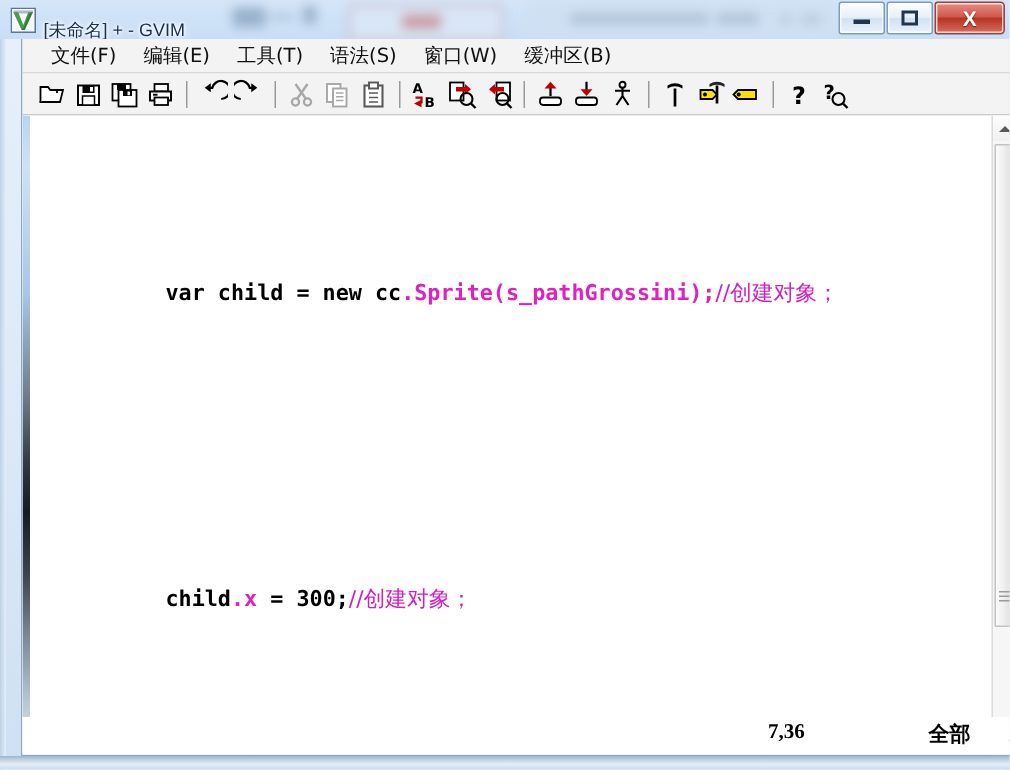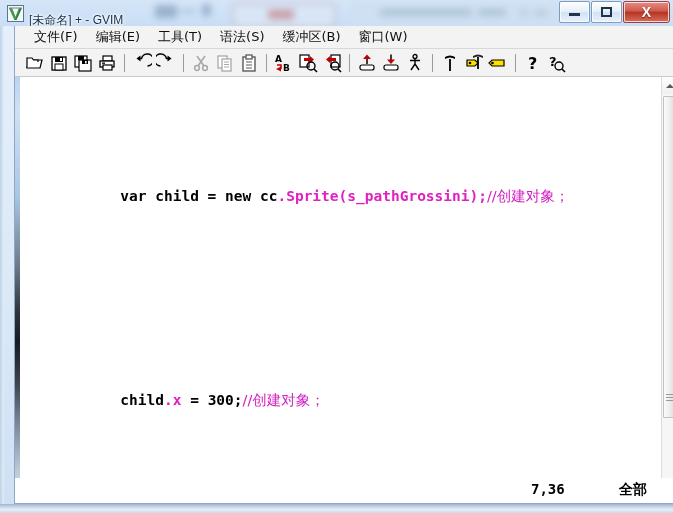--- a/index.html
+++ b/index.html
@@ -76,21 +76,21 @@
   
   .editor{
     position:absolute;left:0;top:51px;width:663px;height:426px;background:#ffffff;
     box-sizing:border-box;overflow:hidden;
   }
   .leftbar{
     position:absolute;left:0;top:0;width:5px;height:426px;
     background:linear-gradient(180deg,#b9d4ef 0%,#cfe2f4 8%,#a9c6e6 28%,#6d7c8c 44%,#2e3640 55%,#141b24 62%,#3c4552 72%,#7d8c9c 82%,#b9c8d6 92%,#dfe8f0 100%);
   }
   .codearea{
-    position:absolute;left:18px;top:0;width:630px;height:426px;
+    position:absolute;left:8px;top:0;width:630px;height:426px;
     font-family:"DejaVu Sans Mono","Liberation Mono",monospace;
     font-size:14.5px;font-weight:bold;line-height:34px;
     white-space:pre;color:#000;
   }
   .codeline{height:34px;}
   .c-plain{color:#000000;}
   .c-ident{color:#e020c0;}
   .c-comment{color:#d020c0;}
   .c-cjk{font-family:"DejaVu Sans","Liberation Sans",sans-serif;font-weight:normal;}
 
@@ -117,21 +117,21 @@
   .statusline{
     position:absolute;left:0;bottom:0;width:663px;height:25px;background:#ffffff;
     box-sizing:border-box;
   }
   .status-text{
     position:absolute;top:3px;
     font-family:"DejaVu Sans Mono","Liberation Mono",monospace;
     font-size:14px;font-weight:bold;color:#000;white-space:nowrap;
   }
   .st-mode{left:6px;}
-  .st-pos{left:516px;}
+  .st-pos{left:497px;font-family:Liberation Serif, serif;}
   .st-scroll{left:604px;font-family:"DejaVu Sans","Liberation Sans",sans-serif;text-align:center;}
 
   
   .bottom-frame{
     position:absolute;left:0;bottom:0;width:673px;height:9px;
     background:linear-gradient(180deg,#9fb4cc 0%,#c3d4e6 30%,#e6eef7 60%,#c9dcef 100%);
   }
   .side-frame-l{position:absolute;left:0;top:26px;width:4px;height:487px;
     background:linear-gradient(90deg,#bdd2e7,#e3eef9);}
   .side-frame-r{position:absolute;right:0;top:26px;width:4px;height:487px;
@@ -184,22 +184,22 @@
   <div class="side-frame-l"></div>
   <div class="side-frame-r"></div>
 
   <div class="client">
 
     <div class="menubar">
       <span class="menu-item">文件(F)</span>
       <span class="menu-item">编辑(E)</span>
       <span class="menu-item">工具(T)</span>
       <span class="menu-item">语法(S)</span>
+      <span class="menu-item">窗口(W)</span>
       <span class="menu-item">缓冲区(B)</span>
-      <span class="menu-item">窗口(W)</span>
     </div>
 
     <div class="toolbar">
 
       <div class="tb-btn">
         <svg width="20" height="20" viewBox="0 0 20 20">
           <path d="M2 15 L4 7 L17 7 L15 15 Z" fill="#fff" stroke="#000" stroke-width="1.2"></path>
           <path d="M2 15 L2 5 L7 5 L8.5 7 L13 7 L13 9" fill="#fff" stroke="#000" stroke-width="1.2"></path>
         </svg>
       </div>

